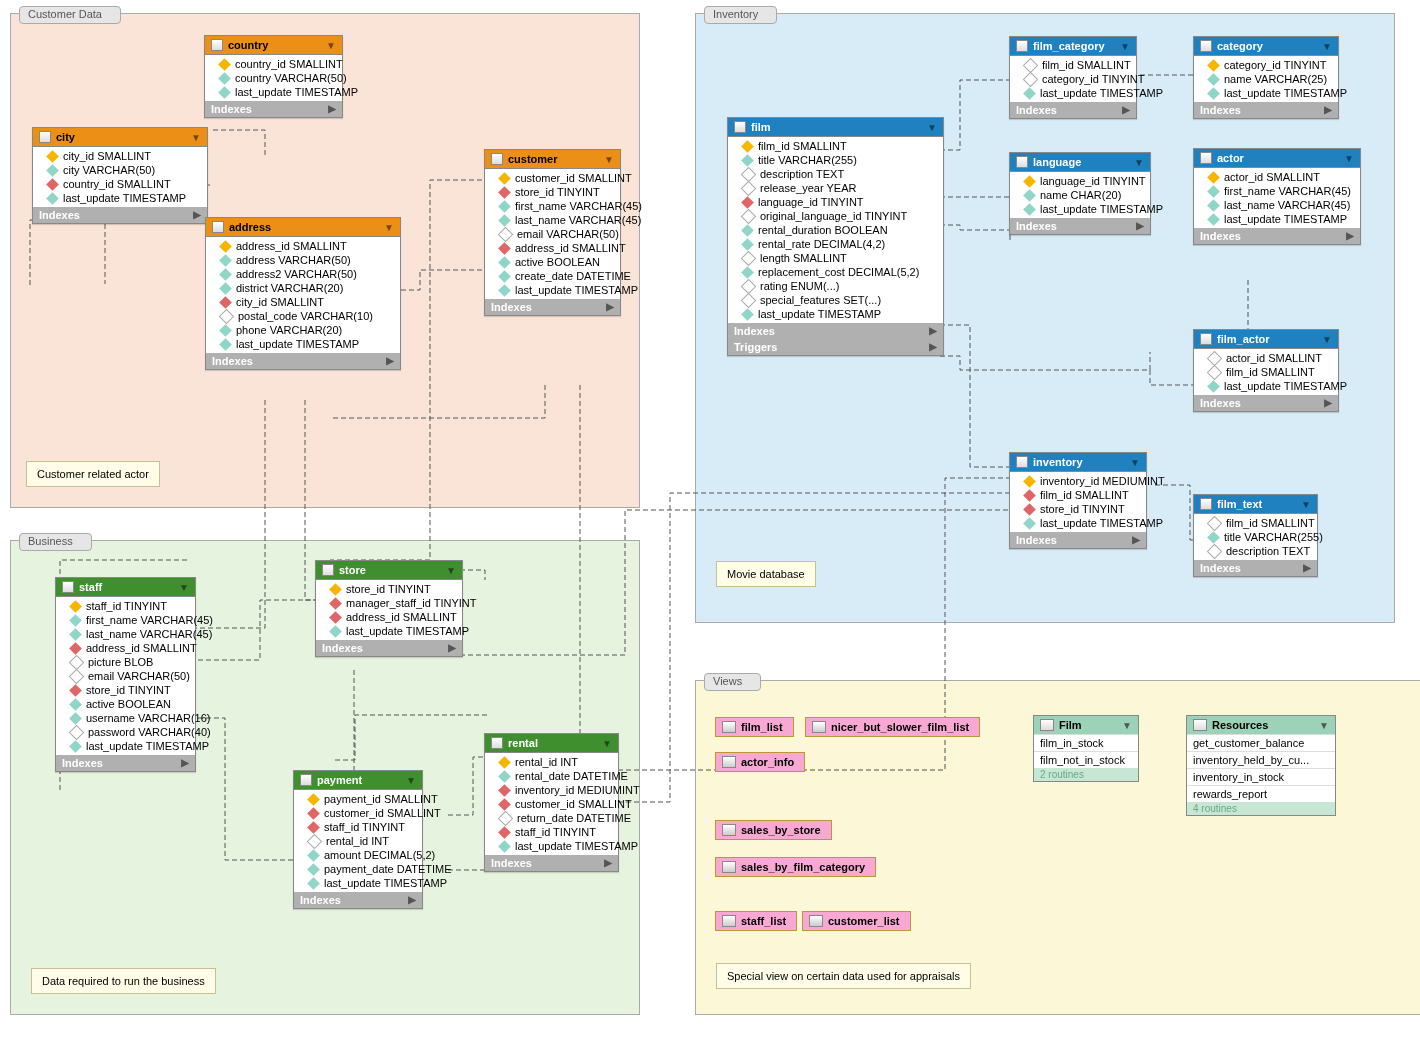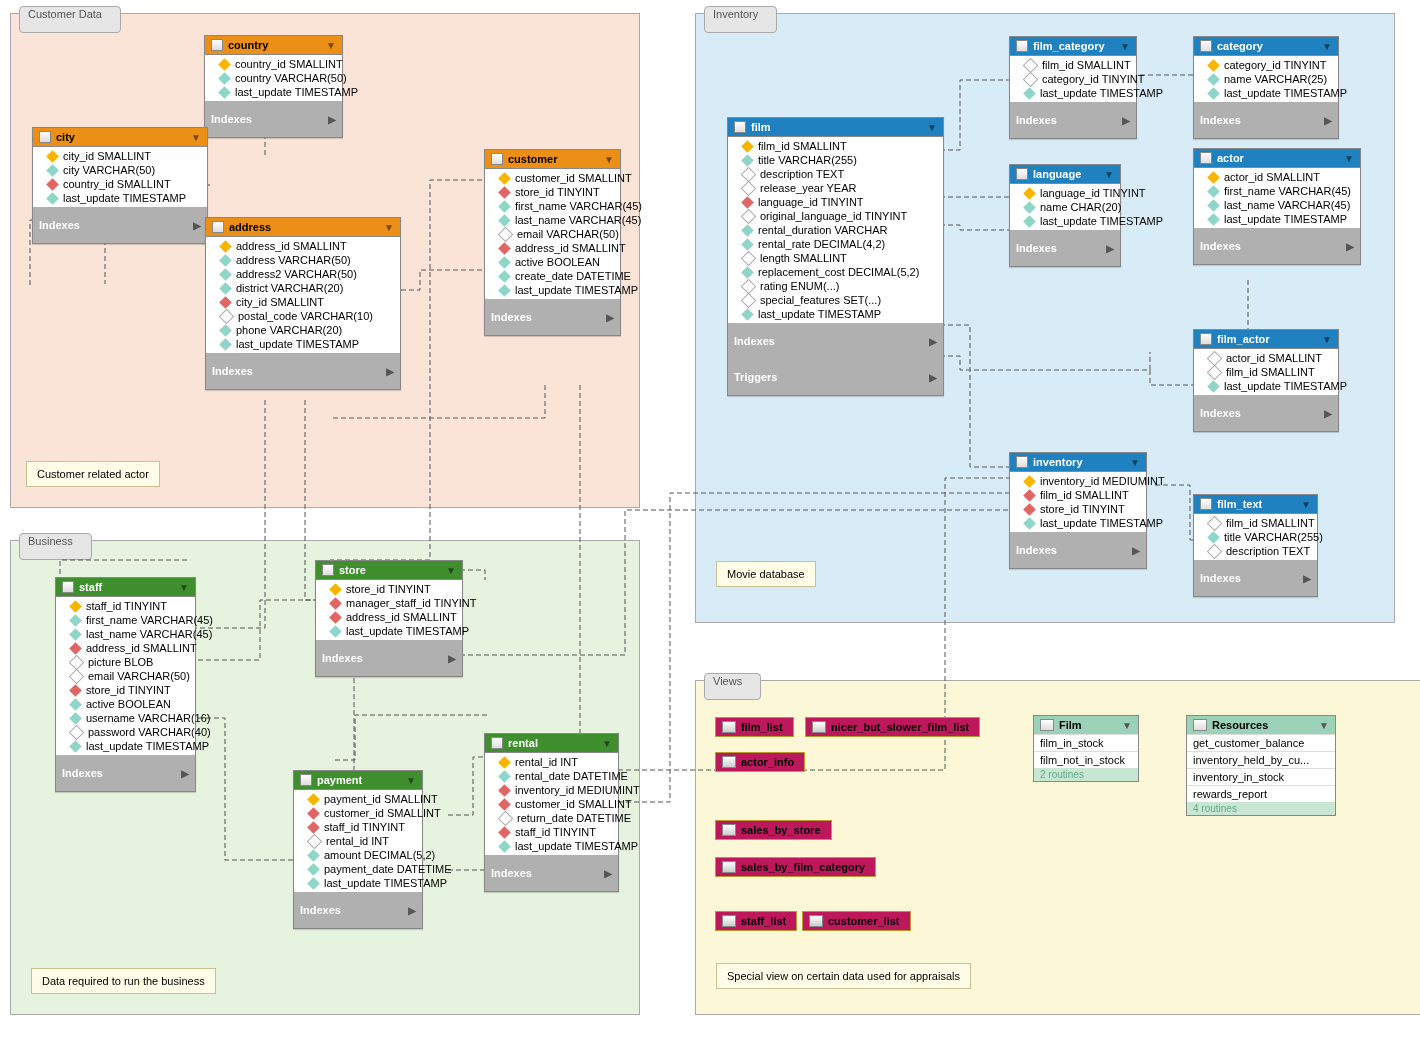--- a/index.html
+++ b/index.html
@@ -1,40 +1,40 @@
 <!DOCTYPE html>
 <html><head>
 <meta charset="utf-8">
 <style>
 html,body{margin:0;padding:0;font-family:Arial,Helvetica,sans-serif;font-size:11px;background:#fff;color:#000}
 .canvas{position:relative;width:1420px;height:1060px}
 .layer{position:absolute;border:1px solid #aaa;box-sizing:border-box}
-.layer-title{position:absolute;top:-8px;left:8px;background:#e6e6e6;border:1px solid #aaa;border-radius:4px;padding:1px 18px 12px 8px;font-size:11px;color:#555}
+.layer-title{position:absolute;top:-8px;left:8px;background:#e6e6e6;border:1px solid #aaa;border-radius:4px;padding:1px 18px 3px 8px;font-size:11px;color:#555}
 .layer-note{position:absolute;background:#fffde8;border:1px solid #c8c090;padding:6px 10px;font-size:11px}
 .layer.customer{background:#fae4d8}
 .layer.business{background:#e5f3df}
 .layer.inventory{background:#d8ecf8}
 .layer.views{background:#fbf7d7}
 .entity{position:absolute;border:1px solid #888;background:#fff;box-sizing:border-box;box-shadow:0 1px 1px rgba(0,0,0,0.15)}
 .entity .ehead{display:flex;align-items:center;padding:3px 6px;font-weight:bold;color:#000;border-bottom:1px solid #888}
 .entity .ehead .icon{width:10px;height:10px;background:linear-gradient(#fff,#ddd);border:1px solid #888;margin-right:5px;display:inline-block}
 .entity .ehead .arrow{margin-left:auto;color:rgba(0,0,0,0.5);font-size:10px}
 .entity .cols{padding:2px 9px}
 .entity .col{display:flex;align-items:center;padding:1px 6px;white-space:nowrap}
 .entity .col .bullet{width:9px;height:9px;transform:rotate(45deg);margin-right:6px;flex-shrink:0}
 .entity .col .bullet.pk{background:#f7b500;border:0}
 .entity .col .bullet.fk{background:#e06666;border:0}
 .entity .col .bullet.a{background:#8fd6c8;border:0}
 .entity .col .bullet.n{border:1px solid #aaa;background:#fff}
-.entity .section{background:#b0b0b0;color:#fff;font-weight:bold;padding:12px 6px;display:flex;align-items:center}
+.entity .section{background:#b0b0b0;color:#fff;font-weight:bold;padding:2px 6px;display:flex;align-items:flex-start}
 .entity .section .arrow{margin-left:auto;color:#555;font-size:10px}
 .entity.orange .ehead{background:#ec8f16;color:#000}
 .entity.green .ehead{background:#3f8f2f;color:#fff}
 .entity.blue .ehead{background:#1f81bf;color:#fff}
-.view-chip{position:absolute;background:#be185d;border:1px solid #b99a30;padding:3px 10px 3px 6px;font-weight:bold;display:flex;align-items:center}
+.view-chip{position:absolute;background:#f9a8d4;border:1px solid #b99a30;padding:3px 10px 3px 6px;font-weight:bold;display:flex;align-items:center}
 .view-chip .vicon{width:12px;height:10px;background:linear-gradient(#fff,#ccc);border:1px solid #888;margin-right:5px;display:inline-block}
 .routine-group{position:absolute;background:#fff;border:1px solid #888;box-sizing:border-box}
 .routine-group .rhead{background:#9cd3b8;padding:3px 6px;font-weight:bold;display:flex;align-items:center}
 .routine-group .rhead .arrow{margin-left:auto;color:#555;font-size:10px}
 .routine-group .rhead .ricon{width:12px;height:10px;background:linear-gradient(#fff,#ddd);border:1px solid #888;margin-right:5px;display:inline-block}
 .routine-group .ritem{padding:2px 6px;border-top:1px solid #ddd;white-space:nowrap}
 .routine-group .rfoot{background:#c8e6d4;color:#6a8;padding:1px 6px;font-size:10px}
 svg.connections{position:absolute;top:0;left:0;pointer-events:none}
 svg.connections line,svg.connections polyline{stroke:#555;stroke-width:1;fill:none;stroke-dasharray:5 3}
 </style>
@@ -437,21 +437,21 @@
         <div class="col">
           <span class="bullet fk"></span>
           <span>language_id TINYINT</span>
         </div>
         <div class="col">
           <span class="bullet n"></span>
           <span>original_language_id TINYINT</span>
         </div>
         <div class="col">
           <span class="bullet a"></span>
-          <span>rental_duration VARCHAR</span>
+          <span>rental_duration BOOLEAN</span>
         </div>
         <div class="col">
           <span class="bullet a"></span>
           <span>rental_rate DECIMAL(4,2)</span>
         </div>
         <div class="col">
           <span class="bullet n"></span>
           <span>length SMALLINT</span>
         </div>
         <div class="col">
@@ -523,21 +523,21 @@
         <div class="col">
           <span class="bullet a"></span>
           <span>last_update TIMESTAMP</span>
         </div>
       </div>
       <div class="section">
         <span>Indexes</span>
         <span class="arrow">▶</span>
       </div>
     </div>
-  <div id="ent-language" class="entity blue" style="left:1009px;top:164px;width:112px">
+  <div id="ent-language" class="entity blue" style="left:1009px;top:152px;width:142px">
       <div class="ehead">
         <span class="icon"></span>
         <span>language</span>
         <span class="arrow">▼</span>
       </div>
       <div class="cols">
         <div class="col">
           <span class="bullet pk"></span>
           <span>language_id TINYINT</span>
         </div>

